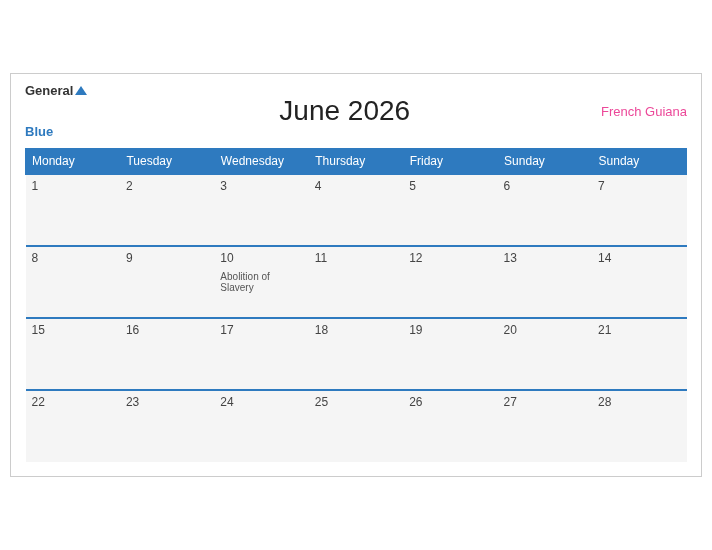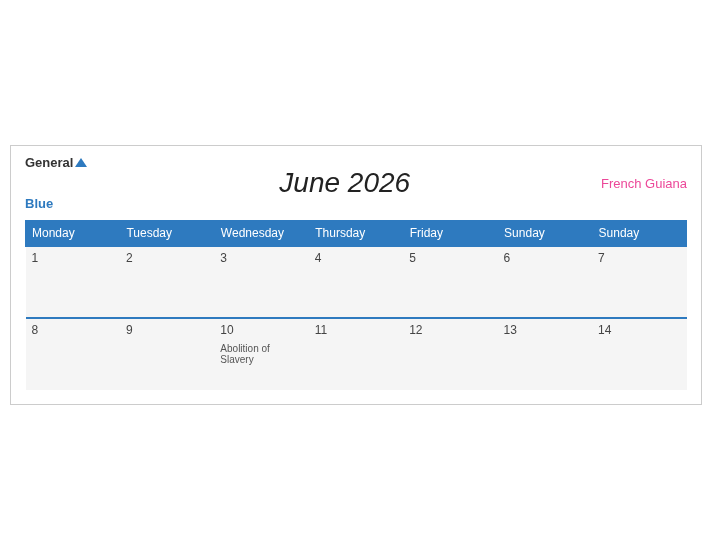--- a/index.html
+++ b/index.html
@@ -50,21 +50,20 @@
       border-right: 6px solid transparent;
       border-bottom: 9px solid #2e7abf;
       margin-left: 2px;
       margin-right: 1px;
     }
     .calendar-title {
       font-size: 28px;
       font-weight: normal;
       color: #222;
       text-align: center;
-      font-style: italic;
     }
     .region-label {
       font-size: 13px;
       color: #ec4899;
       text-align: right;
     }
     .calendar-grid {
       width: 100%;
       border-collapse: collapse;
     }
@@ -181,15 +180,61 @@
           <td>
             <span class="day-num">12</span>
           </td>
           <td>
             <span class="day-num">13</span>
           </td>
           <td>
             <span class="day-num">14</span>
           </td>
         </tr>
+        <tr>
+          <td>
+            <span class="day-num">15</span>
+          </td>
+          <td>
+            <span class="day-num">16</span>
+          </td>
+          <td>
+            <span class="day-num">17</span>
+          </td>
+          <td>
+            <span class="day-num">18</span>
+          </td>
+          <td>
+            <span class="day-num">19</span>
+          </td>
+          <td>
+            <span class="day-num">20</span>
+          </td>
+          <td>
+            <span class="day-num">21</span>
+          </td>
+        </tr>
+        <tr>
+          <td>
+            <span class="day-num">22</span>
+          </td>
+          <td>
+            <span class="day-num">23</span>
+          </td>
+          <td>
+            <span class="day-num">24</span>
+          </td>
+          <td>
+            <span class="day-num">25</span>
+          </td>
+          <td>
+            <span class="day-num">26</span>
+          </td>
+          <td>
+            <span class="day-num">27</span>
+          </td>
+          <td>
+            <span class="day-num">28</span>
+          </td>
+        </tr>
       </tbody>
   </table>
 </div>
 
 </body></html>

